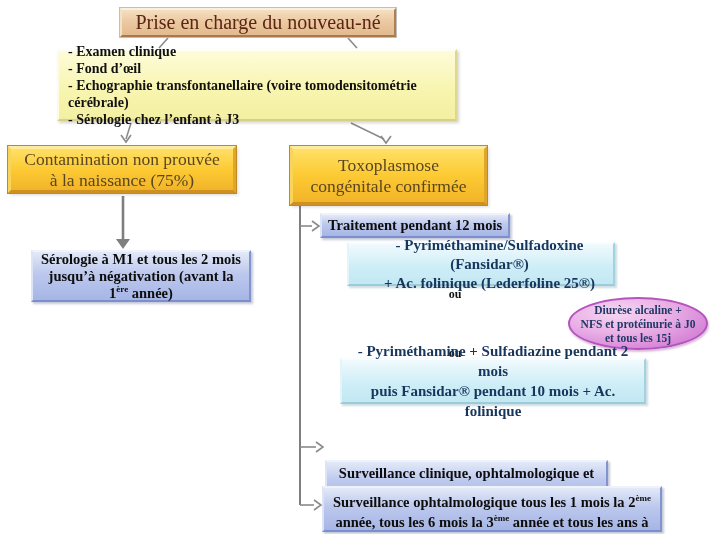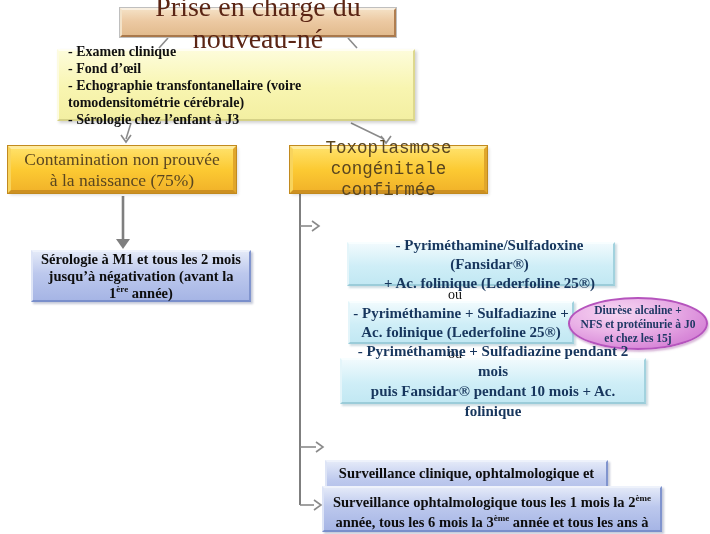--- a/index.html
+++ b/index.html
@@ -10,43 +10,43 @@
   .canvas *{box-sizing:border-box;}
   .connectors{position:absolute;left:0;top:0;width:710px;height:534px;}
   .box{
     position:absolute;display:flex;flex-direction:column;align-items:center;justify-content:center;
     text-align:center;
   }
   .pre{white-space:pre-line;}
   
   .title{
     left:120px;top:8px;width:276px;height:29px;
-    font-size:28px;color:#5b2514;
+    font-size:20px;color:#5b2514;
     background:linear-gradient(180deg,#f4dfc2 0%,#ecc9a2 45%,#e2bb8e 100%);
     border:2px solid;border-color:#f9efe0 #b07e50 #a9784b #f3e2c8;
     box-shadow:0 0 0 1px #bfbfbf;
   }
   
   .exam{
-    left:57px;top:49px;width:358px;height:72px;
+    left:57px;top:49px;width:400px;height:72px;
     align-items:flex-start;text-align:left;padding:2px 9px;
     font-size:14px;font-weight:bold;color:#111111;line-height:17px;
     background:linear-gradient(180deg,#fdfcda 0%,#f8f5b0 55%,#f3efa2 100%);
     border:2px solid;border-color:#fffef2 #ddd88e #d5d187 #fdfbe0;
     box-shadow:2px 2px 3px rgba(0,0,0,0.18);
   }
   
   .gold{
     font-size:17.5px;color:#5a4620;line-height:21px;
     background:linear-gradient(180deg,#ffe066 0%,#fcca33 50%,#f2b42a 100%);
     border:3px solid;border-color:#ffeb9d #e0a62a #cd9021 #f8d45c;
     box-shadow:0 0 0 1px #c28a1e,2px 2px 3px rgba(0,0,0,0.15);
   }
   .contamination{left:8px;top:146px;width:228px;height:47px;}
-  .toxo{left:290px;top:146px;width:197px;height:47px;font-family:Liberation Mono, monospace;}
+  .toxo{left:290px;top:146px;width:197px;height:59px;}
   
   .blue{
     font-size:14.5px;font-weight:bold;color:#0d0d0d;line-height:17px;
     background:linear-gradient(180deg,#e3e9f8 0%,#bcc8ed 45%,#a6b5e5 100%);
     border:2px solid;border-color:#eef2fb #8094ce #7a8fcb #dde4f6;
     box-shadow:2px 2px 2px rgba(110,122,160,0.4);
   }
   .serologie{left:31px;top:250px;width:220px;height:52px;padding:2px 5px;}
   .traitement{left:320px;top:213px;width:190px;height:25px;}
   .surv1{left:325px;top:431px;width:283px;height:46px;line-height:20px;margin-top:29px;}
@@ -57,21 +57,21 @@
     background:linear-gradient(180deg,#f0fafd 0%,#cfeef7 55%,#c2e8f3 100%);
     border:2px solid;border-color:#f8feff #a2d2de #9bccd9 #e4f5fa;
     box-shadow:2px 2px 2px rgba(90,140,160,0.3);
   }
   .r1{left:347px;top:242px;width:268px;height:44px;padding-left:17px;}
   .r2{left:348px;top:301px;width:226px;height:43px;}
   .r3{left:340px;top:358px;width:306px;height:46px;line-height:20px;}
   
   .ou{
     position:absolute;width:50px;text-align:center;
-    font-size:14px;font-weight:normal;color:#111111;
+    font-size:12px;font-weight:bold;color:#111111;
   }
   .ou1{left:430px;top:287px;}
   .ou2{left:430px;top:346px;}
   
   .oval{
     position:absolute;display:flex;align-items:center;justify-content:center;text-align:center;
     border-radius:50%;
     font-size:11.5px;font-weight:bold;color:#1f3864;line-height:14px;
     background:radial-gradient(ellipse at 35% 28%,#f7d6f2 0%,#eab2e7 40%,#d98ad9 72%,#cb70cf 100%);
     border:2px solid #b554bd;
@@ -118,33 +118,32 @@
   <div class="box gold contamination pre">Contamination non prouvée
 à la naissance (75%)</div>
 
   <div class="box gold toxo pre">Toxoplasmose
 congénitale confirmée</div>
 
   <div class="box blue serologie">
     <div><span>Sérologie à M1 et tous les 2 mois jusqu’à négativation (avant la 1</span><sup>ère</sup><span> année)</span></div>
   </div>
 
+  <div class="box blue traitement">Traitement pendant 12 mois</div>
 
   <div class="box cyan r1 pre">- Pyriméthamine/Sulfadoxine (Fansidar®)
 + Ac. folinique (Lederfoline 25®)</div>
 
 
   <div class="ou ou1">ou</div>
 
-  <div class="box cyan r2 pre">- Pyriméthamine + Sulfadiazine +
-Ac. folinique (Lederfoline 25®)</div>
 
   <div class="oval oval2 pre">Diurèse alcaline +
 NFS et protéinurie à J0
-et chez les 15j</div>
+et tous les 15j</div>
 
   <div class="ou ou2">ou</div>
 
   <div class="box cyan r3 pre">- Pyriméthamine + Sulfadiazine pendant 2 mois
 puis Fansidar® pendant 10 mois + Ac. folinique</div>
 
   <div class="box blue surv1 pre">Surveillance clinique, ophtalmologique et
 sérologique tous les 3mois pendant 1an</div>
 
   <div class="box blue surv2"><span>Surveillance ophtalmologique tous les 1 mois la 2</span><sup>ème</sup><span> année, tous les 6 mois la 3</span><sup>ème</sup><span> année et tous les ans à vie</span></div>

